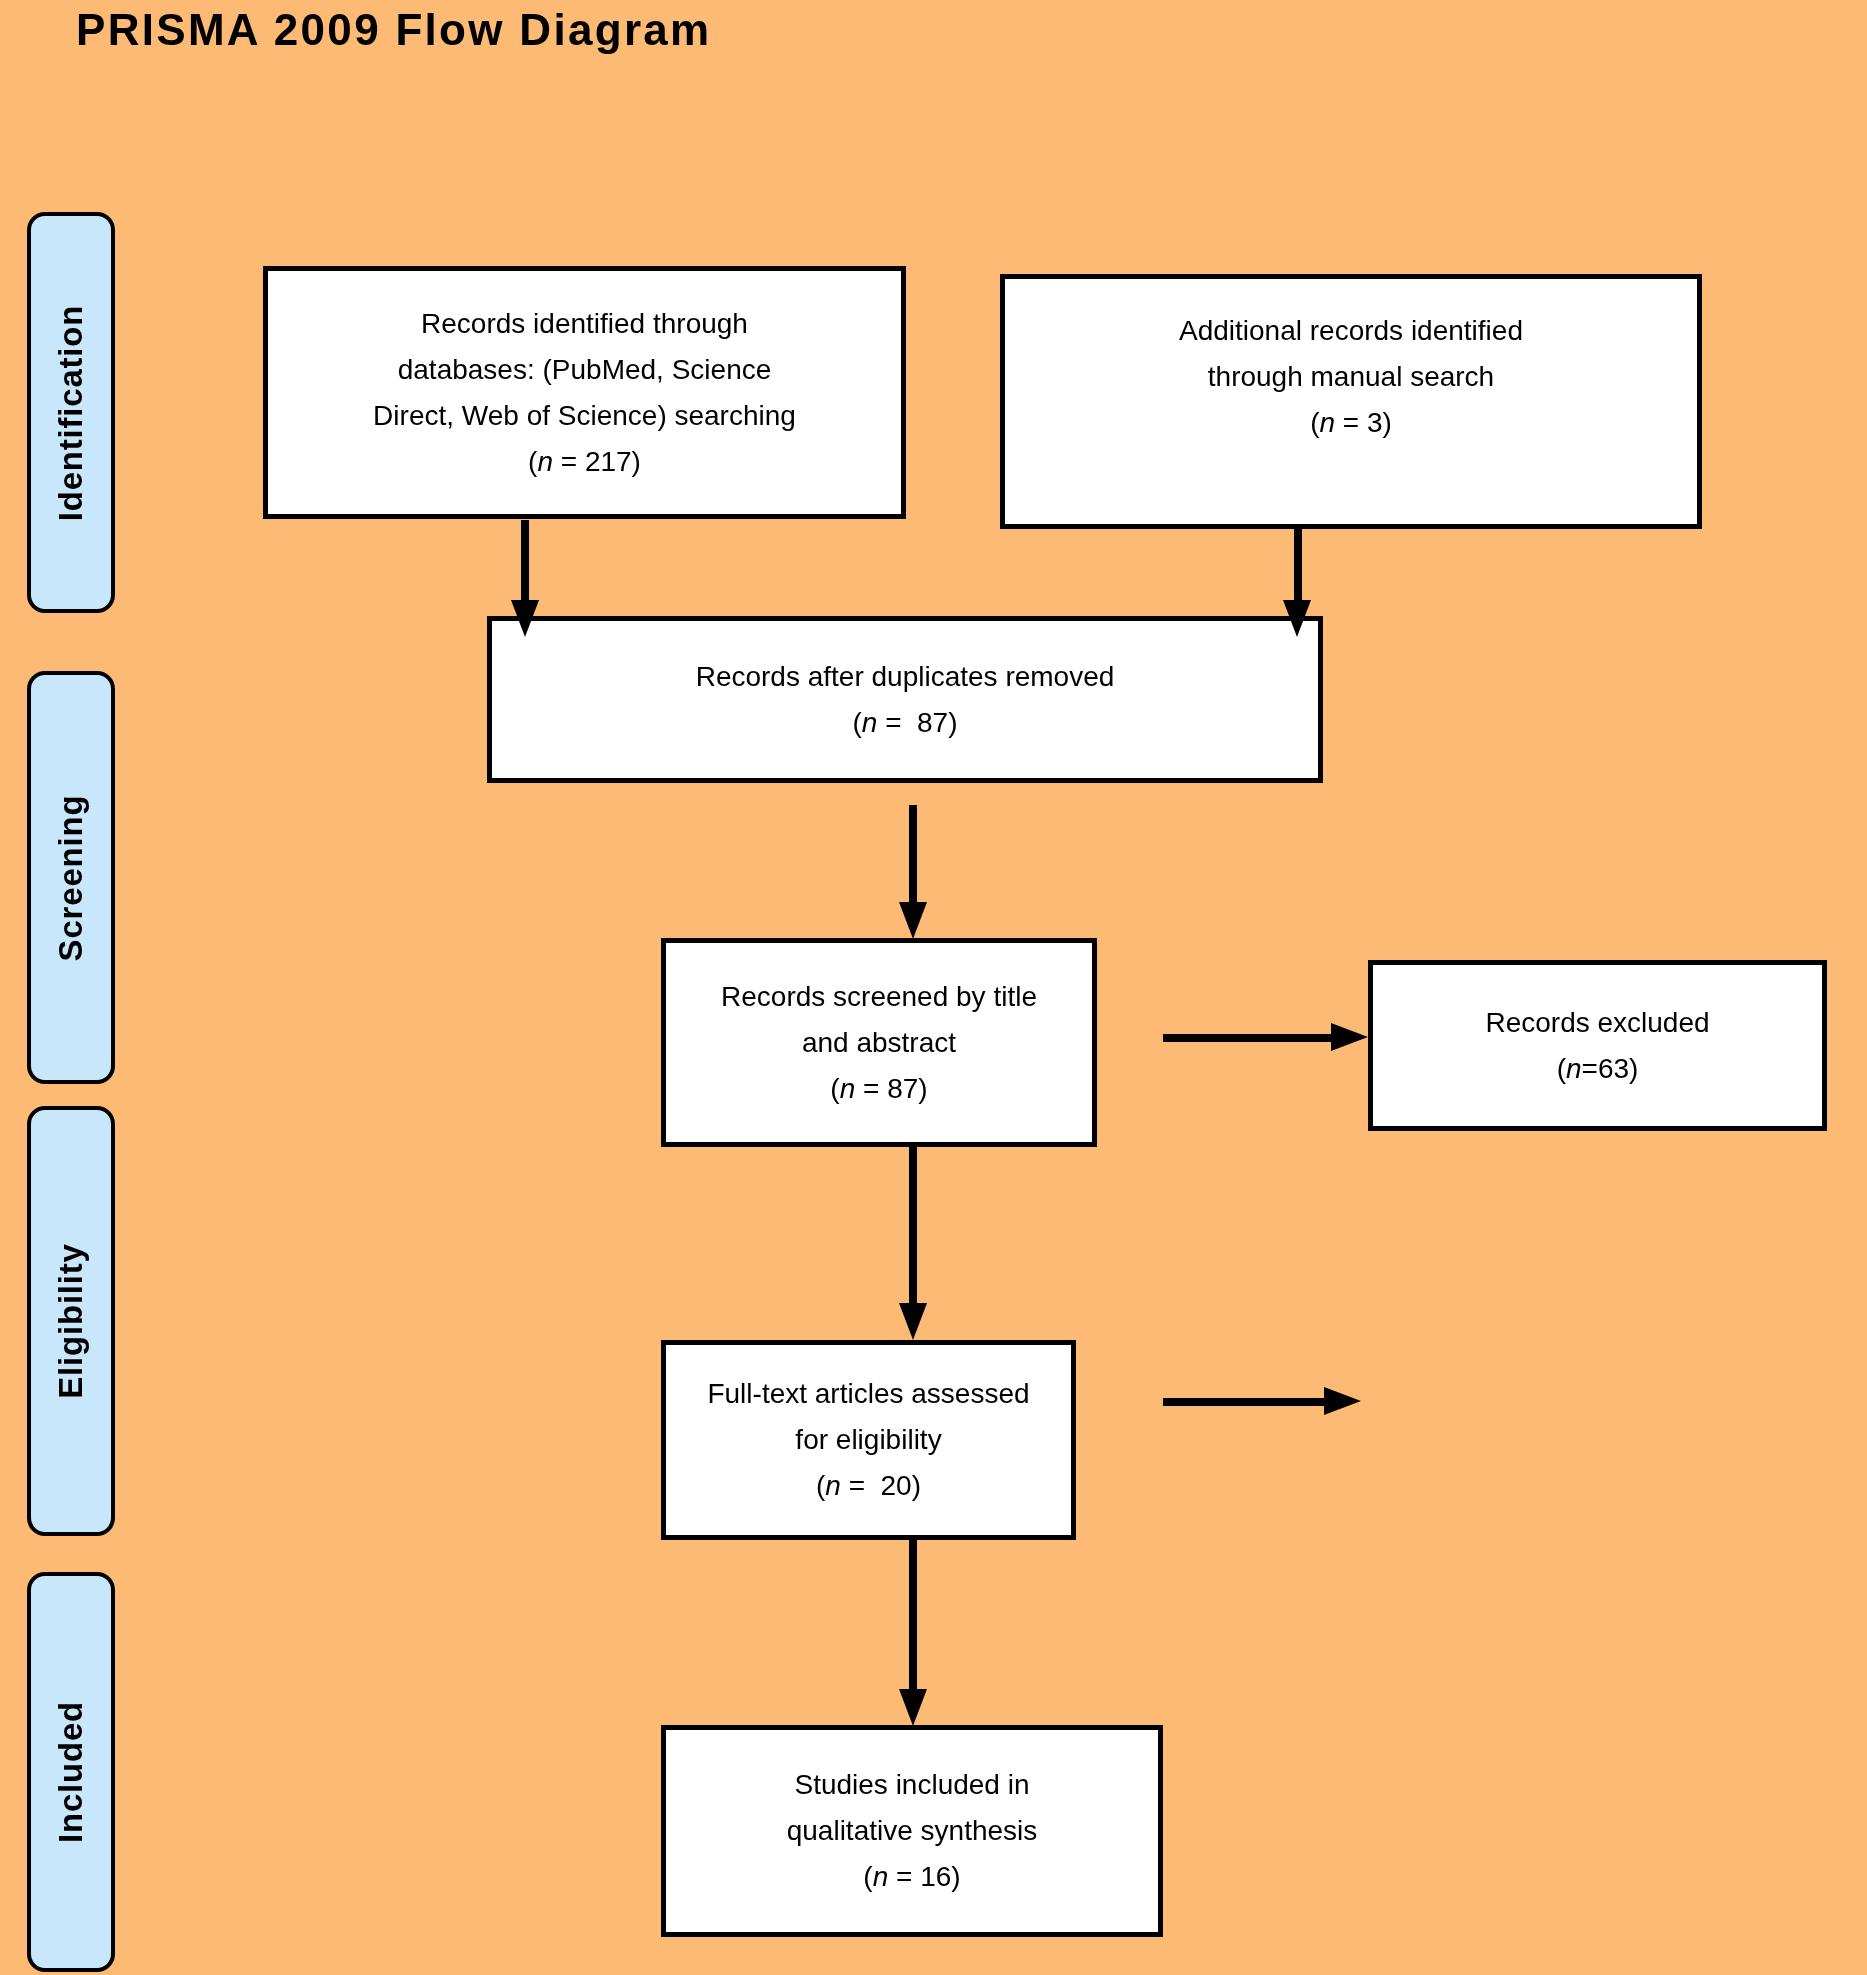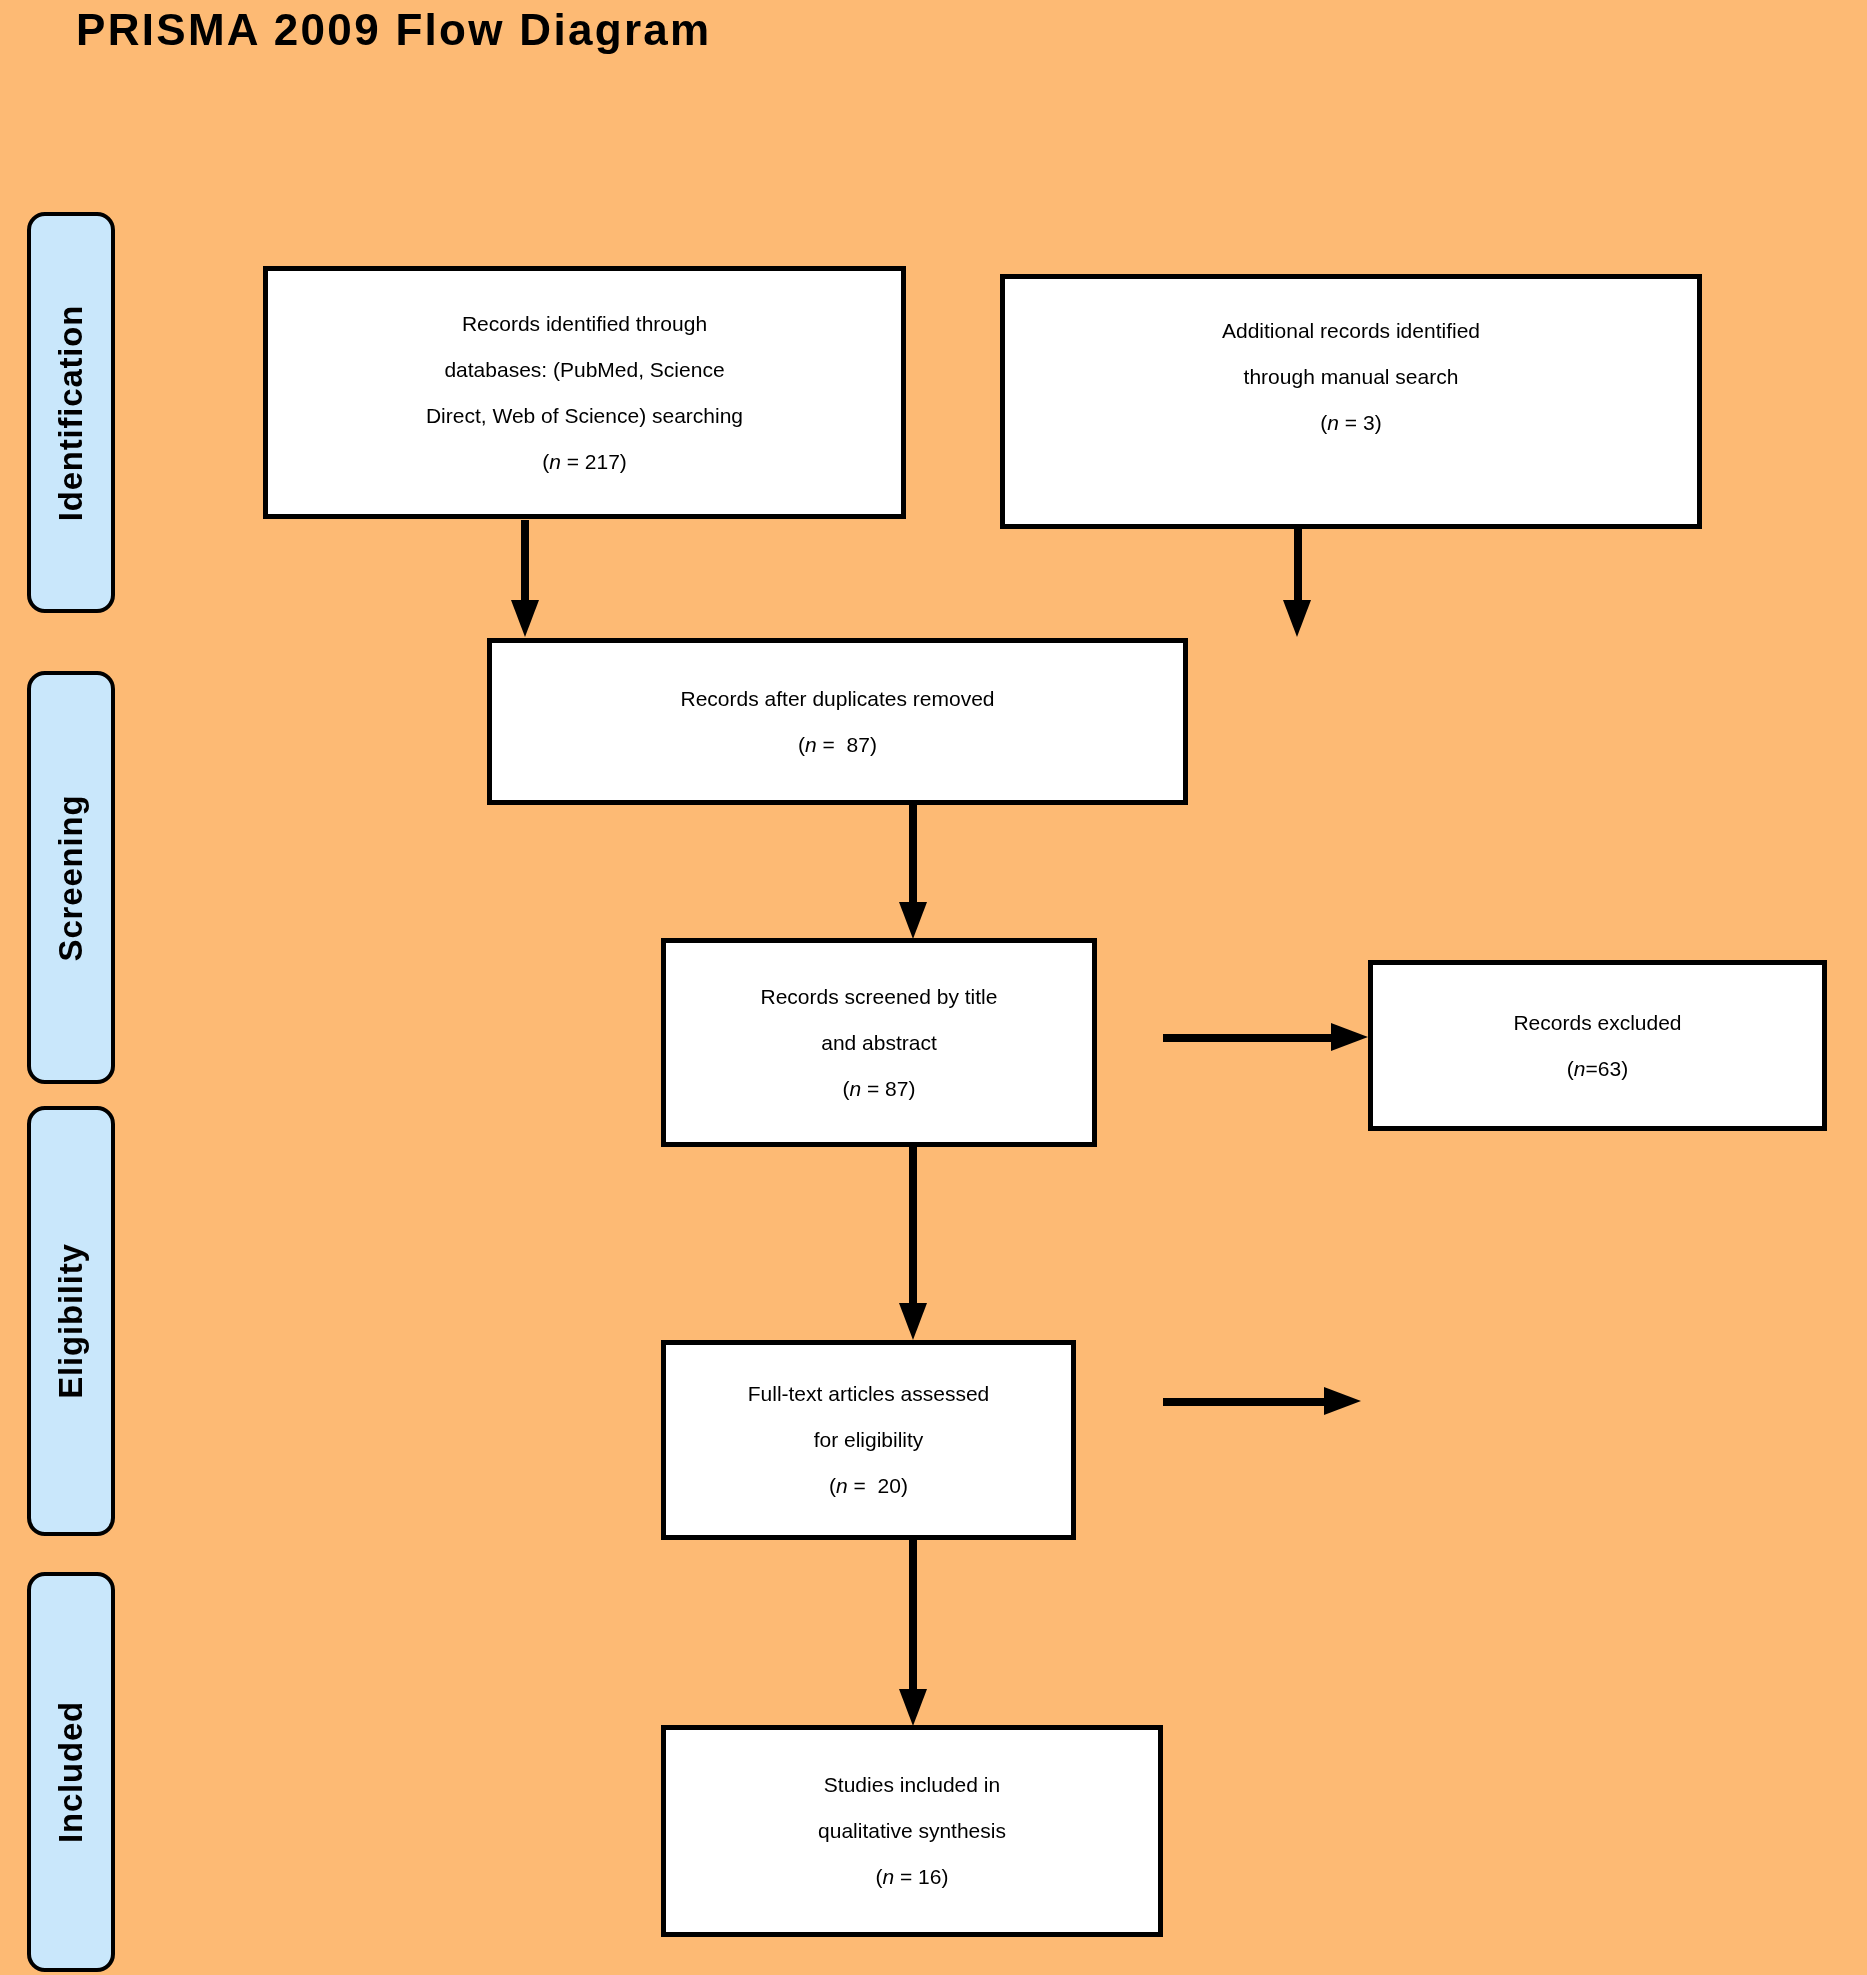--- a/index.html
+++ b/index.html
@@ -46,21 +46,21 @@
     box-sizing: border-box;
     background: #ffffff;
     border: 5.3px solid #000000;
     display: flex;
     align-items: center;
     justify-content: center;
   }
   .fbox .btext {
     width: 100%;
     text-align: center;
-    font-size: 21px;
+    font-size: 28px;
     line-height: 46px;
     white-space: pre-wrap;
   }
   .fbox.top-aligned { align-items: flex-start; margin-left: 33px; }
   .fbox.top-aligned .btext { padding-top: 29px; }
   .fbox.tall .btext { line-height: 49px; }
   .nvar { font-style: italic; }
   .vline, .hline { position: absolute; background: #000000; }
   .vline { width: 7.6px; }
   .hline { height: 7.6px; }
@@ -77,21 +77,21 @@
     border-left: 37px solid #000000;
   }
   
   .s-identification { top: 212px; height: 401px; }
   .s-screening     { top: 671px;  height: 413px; }
   .s-eligibility   { top: 1106px; height: 430px; }
   .s-included      { top: 1572px; height: 400px; }
   
   .b-identified   { left: 263px;  top: 266px;  width: 643px;  height: 253px; }
   .b-additional   { left: 967px; top: 274px;  width: 702px;  height: 255px; }
-  .b-duplicates   { left: 487px;  top: 638px;  width: 701px; height: 167px; }
+  .b-duplicates   { left: 487px;  top: 616px;  width: 836px; height: 167px; }
   .b-screened     { left: 661px;  top: 938px; width: 436px;  height: 209px; }
   .b-excluded     { left: 1368px; top: 960px; width: 459px;  height: 171px; }
   .b-fulltext     { left: 661px;  top: 1340px; width: 415px;  height: 200px; }
   .b-ftexcluded   { left: 1361px; top: 1189px; width: 453px;  height: 448px; }
   .b-included     { left: 661px;  top: 1725px; width: 502px;  height: 212px; }
 </style>
 </head>
 <body>
 
 <div class="canvas">

